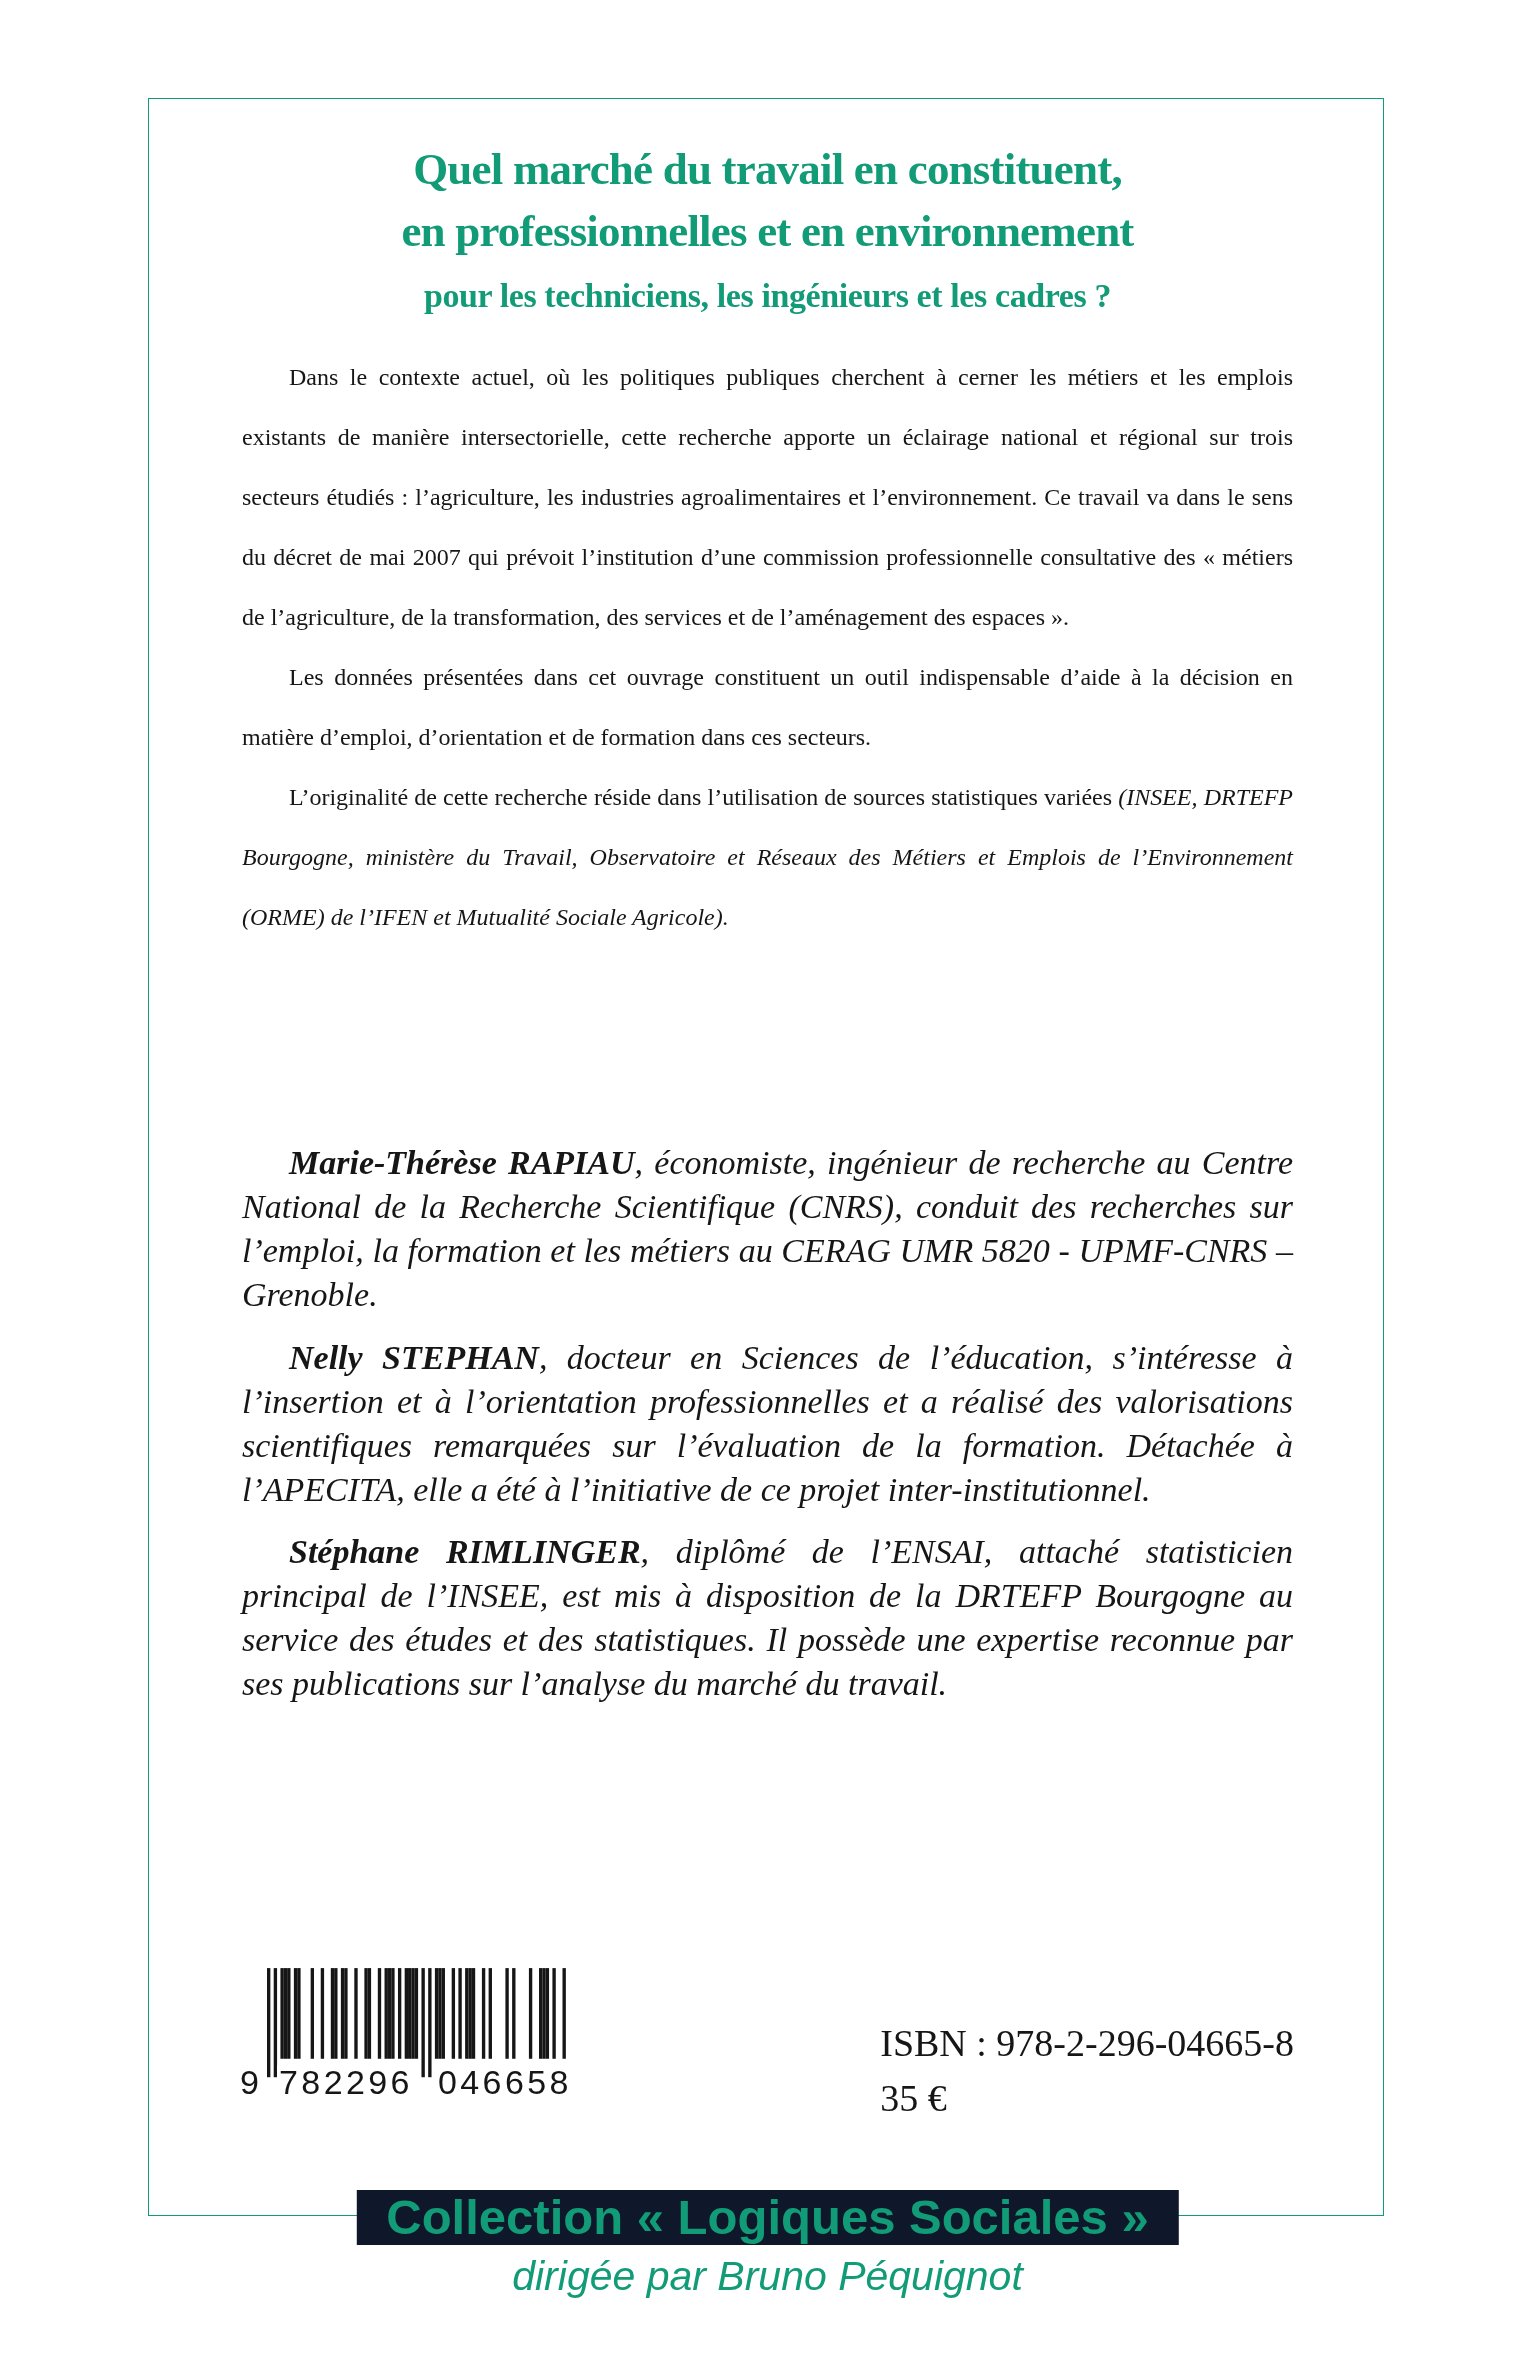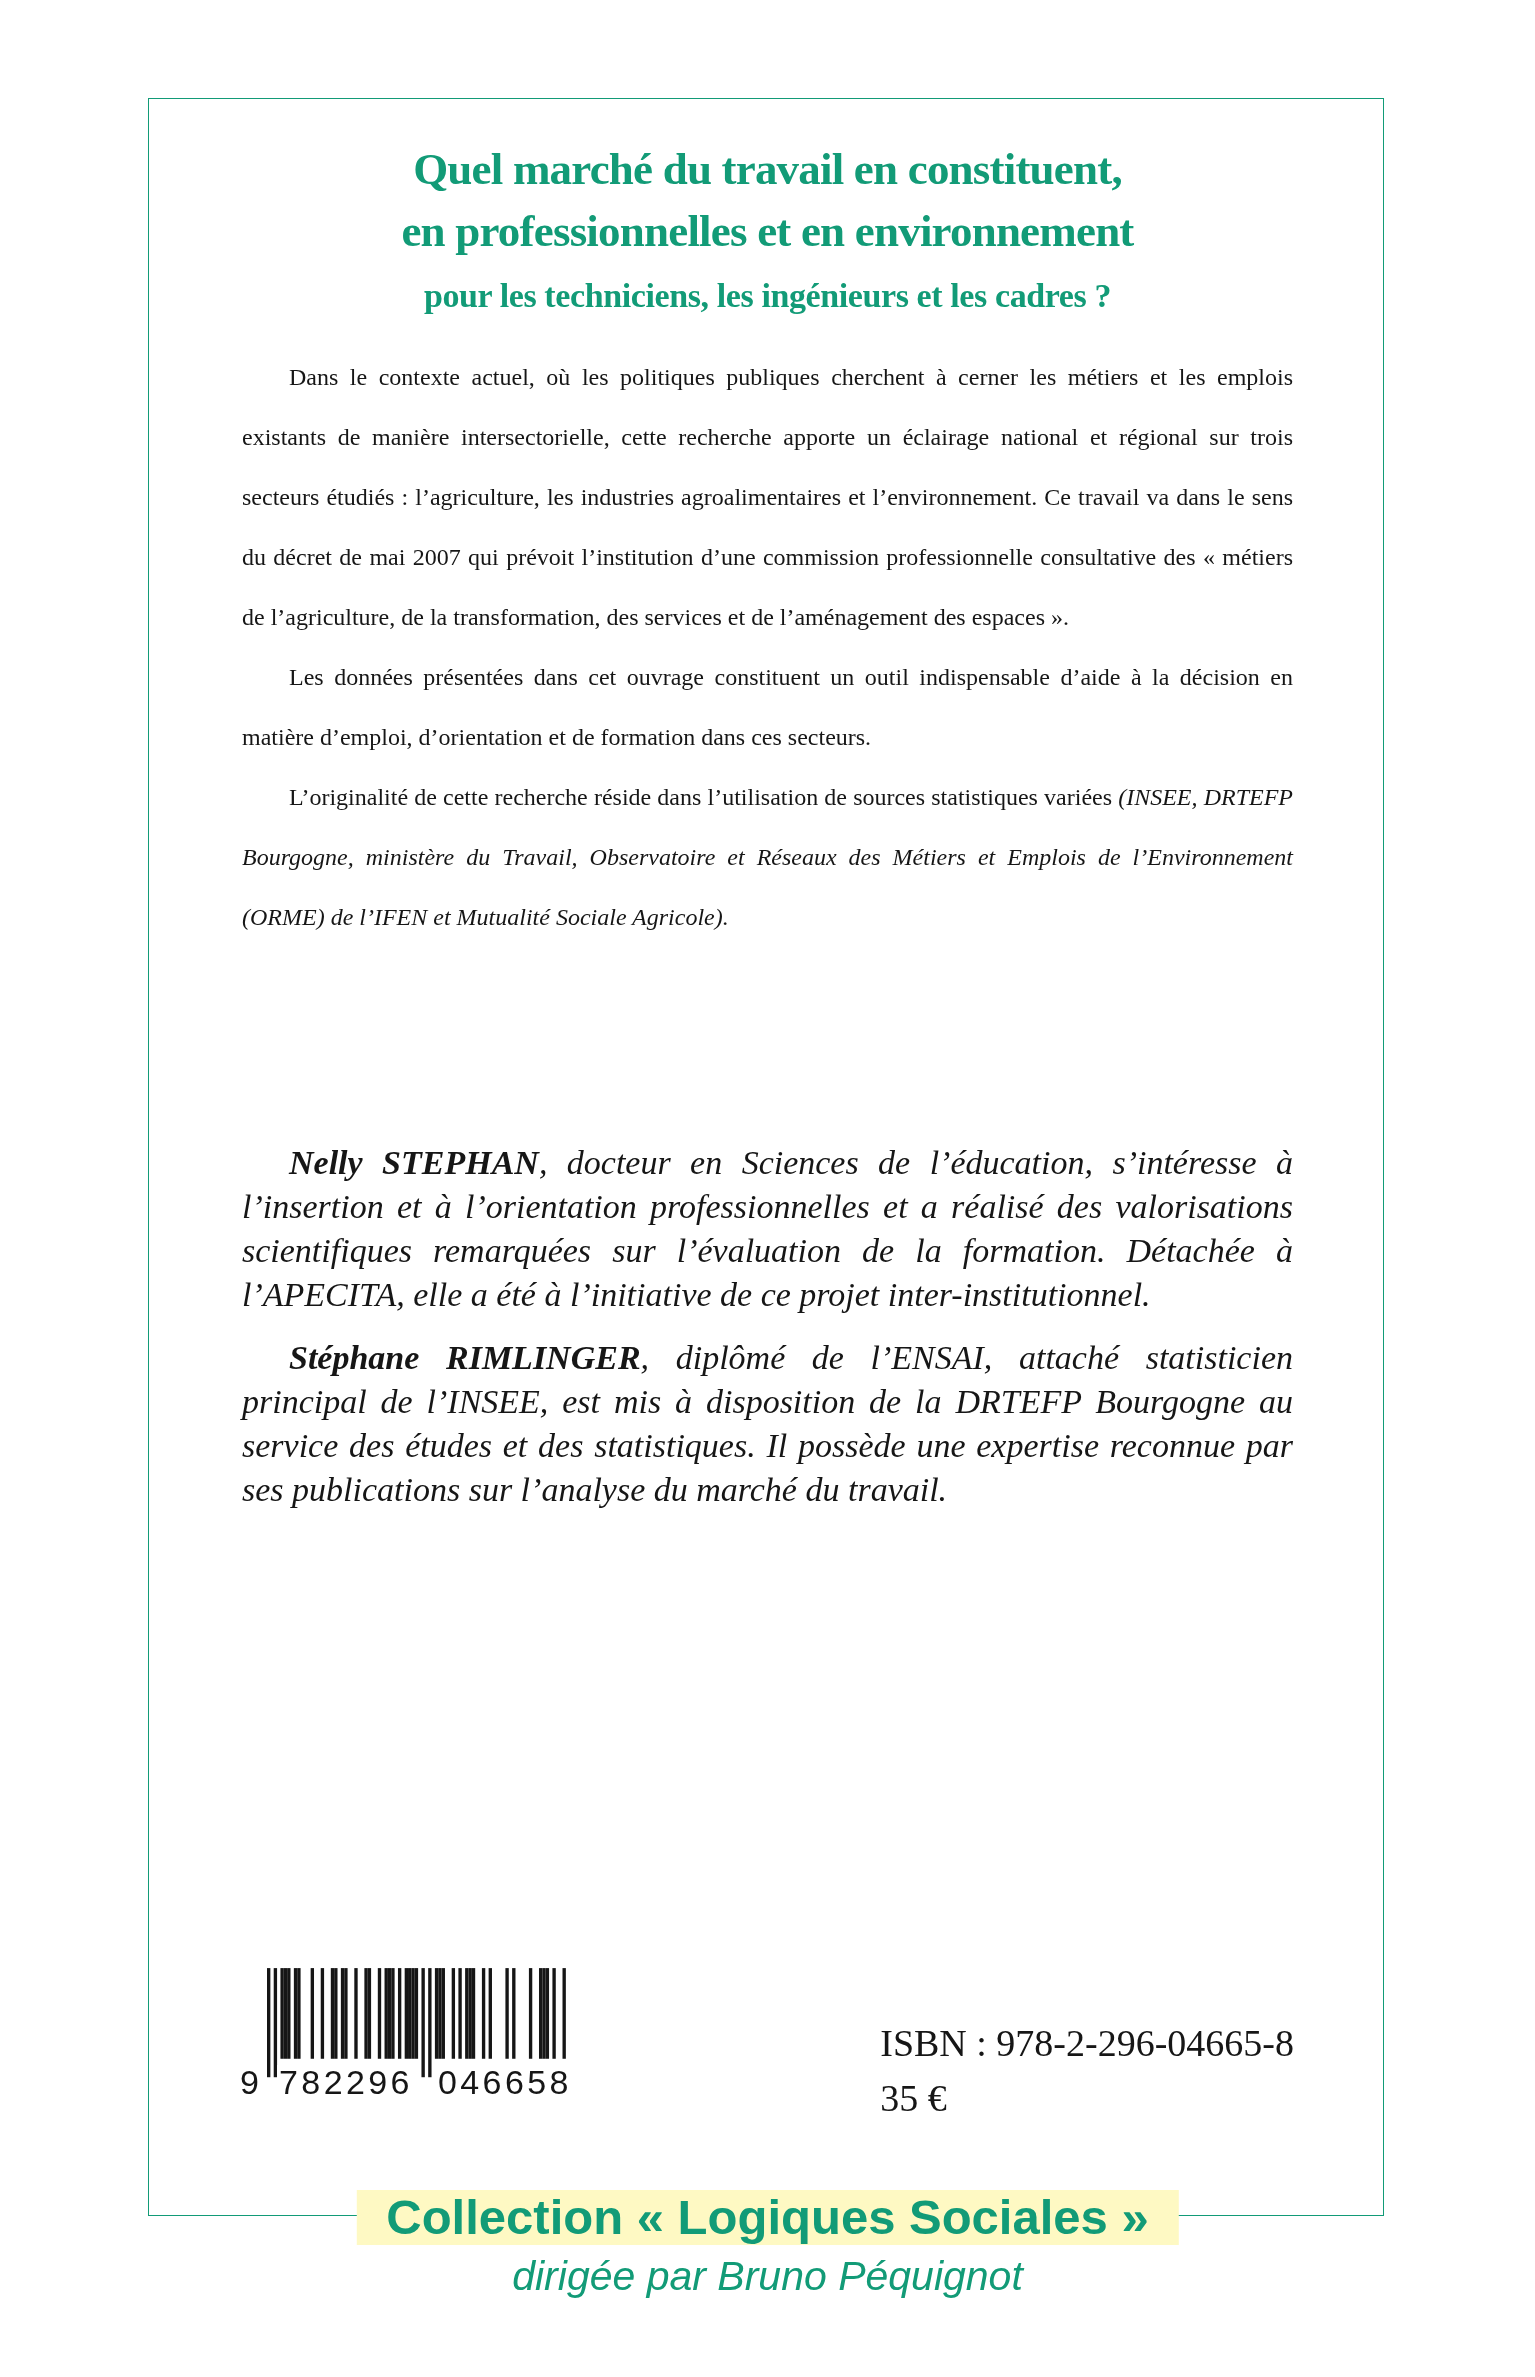--- a/index.html
+++ b/index.html
@@ -52,21 +52,21 @@
   .isbn-block{
     position:absolute;right:241px;top:2023px;text-align:left;
     font-size:38px;line-height:40px;
   }
   .isbn-block .price{margin-top:15px;}
   
   .collection-title{
     position:absolute;left:50%;top:2190px;transform:translateX(-50%);
     font-family:"Liberation Sans",sans-serif;font-weight:bold;
     font-size:49px;line-height:55px;color:var(--green,#129b77);
-    background:#fef9c3;padding:0 30px;white-space:nowrap;z-index:2;
+    background:#0f172a;padding:0 30px;white-space:nowrap;z-index:2;
   }
   .collection-director{
     position:absolute;left:50%;top:2252px;transform:translateX(-50%);
     font-family:"Liberation Sans",sans-serif;font-style:italic;
     font-size:41px;line-height:49px;color:var(--green,#129b77);
     white-space:nowrap;z-index:2;
   }
 </style>
 </head>
 <body style="--green: #129b77; color: rgb(22, 22, 22);">
@@ -79,20 +79,21 @@
   <div class="subtitle">pour les techniciens, les ingénieurs et les cadres ?</div>
 </div>
 
 <div class="body-block">
   <p>Dans le contexte actuel, où les politiques publiques cherchent à cerner les métiers et les emplois existants de manière intersectorielle, cette recherche apporte un éclairage national et régional sur trois secteurs étudiés : l’agriculture, les industries agroalimentaires et l’environnement. Ce travail va dans le sens du décret de mai 2007 qui prévoit l’institution d’une commission professionnelle consultative des « métiers de l’agriculture, de la transformation, des services et de l’aménagement des espaces ».</p>
   <p>Les données présentées dans cet ouvrage constituent un outil indispensable d’aide à la décision en matière d’emploi, d’orientation et de formation dans ces secteurs.</p>
   <p><span>L’originalité de cette recherche réside dans l’utilisation de sources statistiques variées </span><em>(INSEE, DRTEFP Bourgogne, ministère du Travail, Observatoire et Réseaux des Métiers et Emplois de l’Environnement (ORME) de l’IFEN et Mutualité Sociale Agricole).</em></p>
 </div>
 
 <div class="bios-block">
+  <p><span class="author-name">Marie-Thérèse RAPIAU</span><span>, économiste, ingénieur de recherche au Centre National de la Recherche Scientifique (CNRS), conduit des recherches sur l’emploi, la formation et les métiers au CERAG UMR 5820 - UPMF-CNRS – Grenoble.</span></p>
   <p><span class="author-name">Nelly STEPHAN</span><span>, docteur en Sciences de l’éducation, s’intéresse à l’insertion et à l’orientation professionnelles et a réalisé des valorisations scientifiques remarquées sur l’évaluation de la formation. Détachée à l’APECITA, elle a été à l’initiative de ce projet inter-institutionnel.</span></p>
   <p><span class="author-name">Stéphane RIMLINGER</span><span>, diplômé de l’ENSAI, attaché statisticien principal de l’INSEE, est mis à disposition de la DRTEFP Bourgogne au service des études et des statistiques. Il possède une expertise reconnue par ses publications sur l’analyse du marché du travail.</span></p>
 </div>
 
 <div class="barcode">
   <svg id="barcode-svg" width="319" height="111" viewBox="0 0 380 132">
       <rect x="0" y="0" width="4" height="130" fill="#161616"></rect>
       <rect x="8" y="0" width="4" height="130" fill="#161616"></rect>
       <rect x="16" y="0" width="4" height="108" fill="#161616"></rect>
       <rect x="20" y="0" width="4" height="108" fill="#161616"></rect>

